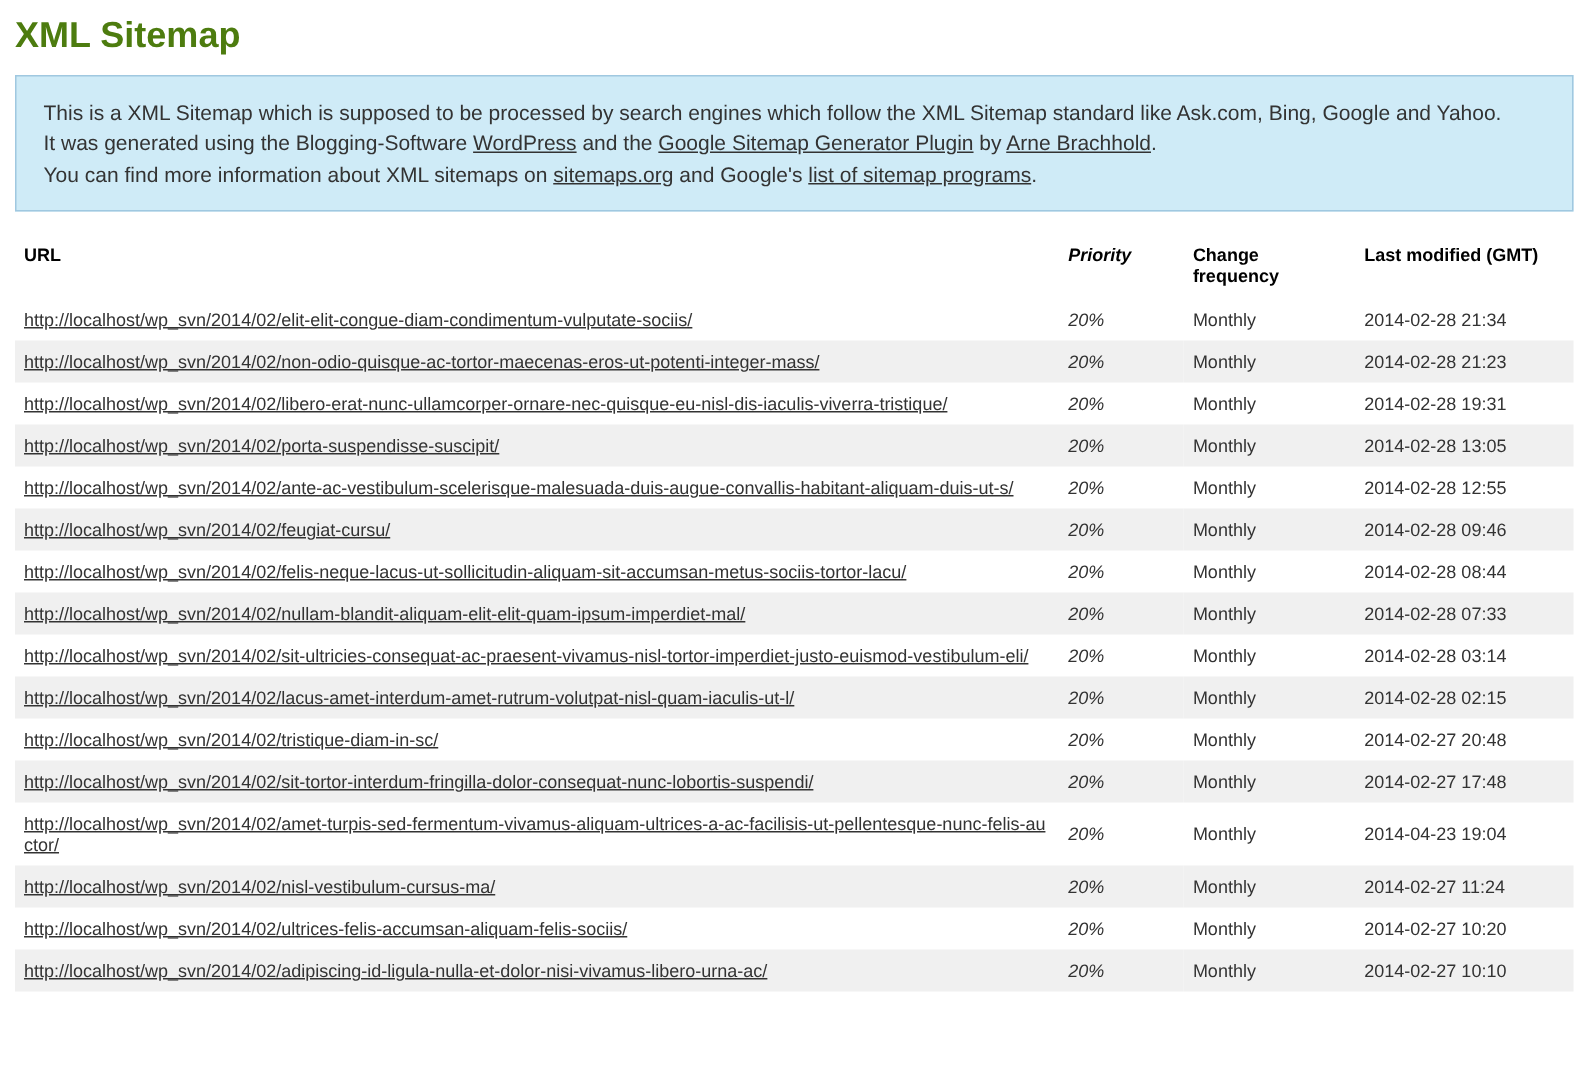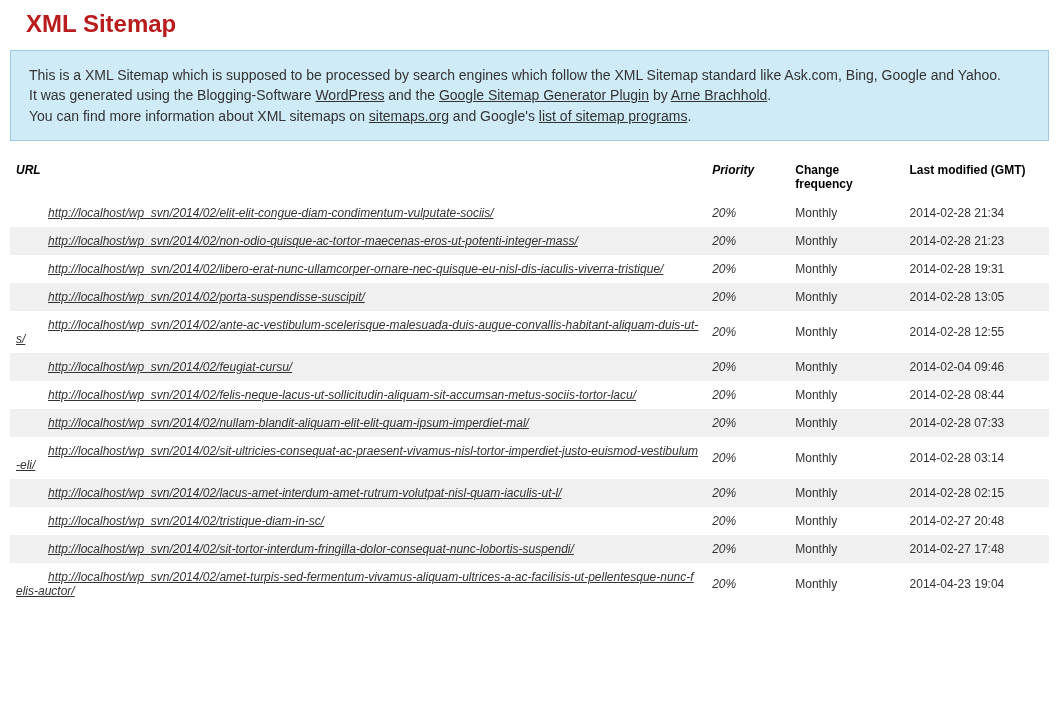--- a/index.html
+++ b/index.html
@@ -6,22 +6,22 @@
     font-family: "Lucida Grande", "Lucida Sans Unicode", Verdana, Arial, sans-serif;
     font-size: 13px;
     color: #333;
     margin: 0;
     padding: 10px 10px 20px 10px;
     background: #fff;
   }
   h1 {
     font-size: 24px;
     font-weight: bold;
-    margin: 0 0 12px 16px;
-    color: #b91c1c;
+    margin: 0 0 12px 0;
+    color: #4d7c0f;
   }
   .info-box {
     background: #cfebf7;
     border: 1px solid #a0c8e0;
     padding: 14px 18px;
     margin-bottom: 14px;
     font-size: 14px;
     line-height: 1.45;
     color: #333;
   }
@@ -46,23 +46,22 @@
     padding: 7px 6px;
     vertical-align: middle;
   }
   tbody tr:nth-child(even) td {
     background: #f0f0f0;
   }
   td a {
     color: #333;
     text-decoration: underline;
     word-break: break-all;
-    margin-left: 32px;
   }
-  .col-url { width: 67%; font-style: italic; }
+  .col-url { width: 67%; }
   .col-priority { width: 8%; font-style: italic; }
   .col-freq { width: 11%; }
   .col-mod { width: 14%; }
 </style>
 </head>
 <body>
 
 <h1>XML Sitemap</h1>
 
 <div class="info-box">
@@ -108,21 +107,21 @@
       <tr>
         <td class="col-url"><a href="#">http://localhost/wp_svn/2014/02/ante-ac-vestibulum-scelerisque-malesuada-duis-augue-convallis-habitant-aliquam-duis-ut-s/</a></td>
         <td class="col-priority">20%</td>
         <td class="col-freq">Monthly</td>
         <td class="col-mod">2014-02-28 12:55</td>
       </tr>
       <tr>
         <td class="col-url"><a href="#">http://localhost/wp_svn/2014/02/feugiat-cursu/</a></td>
         <td class="col-priority">20%</td>
         <td class="col-freq">Monthly</td>
-        <td class="col-mod">2014-02-04 09:46</td>
+        <td class="col-mod">2014-02-28 09:46</td>
       </tr>
       <tr>
         <td class="col-url"><a href="#">http://localhost/wp_svn/2014/02/felis-neque-lacus-ut-sollicitudin-aliquam-sit-accumsan-metus-sociis-tortor-lacu/</a></td>
         <td class="col-priority">20%</td>
         <td class="col-freq">Monthly</td>
         <td class="col-mod">2014-02-28 08:44</td>
       </tr>
       <tr>
         <td class="col-url"><a href="#">http://localhost/wp_svn/2014/02/nullam-blandit-aliquam-elit-elit-quam-ipsum-imperdiet-mal/</a></td>
         <td class="col-priority">20%</td>
@@ -152,14 +151,32 @@
         <td class="col-priority">20%</td>
         <td class="col-freq">Monthly</td>
         <td class="col-mod">2014-02-27 17:48</td>
       </tr>
       <tr>
         <td class="col-url"><a href="#">http://localhost/wp_svn/2014/02/amet-turpis-sed-fermentum-vivamus-aliquam-ultrices-a-ac-facilisis-ut-pellentesque-nunc-felis-auctor/</a></td>
         <td class="col-priority">20%</td>
         <td class="col-freq">Monthly</td>
         <td class="col-mod">2014-04-23 19:04</td>
       </tr>
+      <tr>
+        <td class="col-url"><a href="#">http://localhost/wp_svn/2014/02/nisl-vestibulum-cursus-ma/</a></td>
+        <td class="col-priority">20%</td>
+        <td class="col-freq">Monthly</td>
+        <td class="col-mod">2014-02-27 11:24</td>
+      </tr>
+      <tr>
+        <td class="col-url"><a href="#">http://localhost/wp_svn/2014/02/ultrices-felis-accumsan-aliquam-felis-sociis/</a></td>
+        <td class="col-priority">20%</td>
+        <td class="col-freq">Monthly</td>
+        <td class="col-mod">2014-02-27 10:20</td>
+      </tr>
+      <tr>
+        <td class="col-url"><a href="#">http://localhost/wp_svn/2014/02/adipiscing-id-ligula-nulla-et-dolor-nisi-vivamus-libero-urna-ac/</a></td>
+        <td class="col-priority">20%</td>
+        <td class="col-freq">Monthly</td>
+        <td class="col-mod">2014-02-27 10:10</td>
+      </tr>
     </tbody>
 </table>
 
 </body></html>

